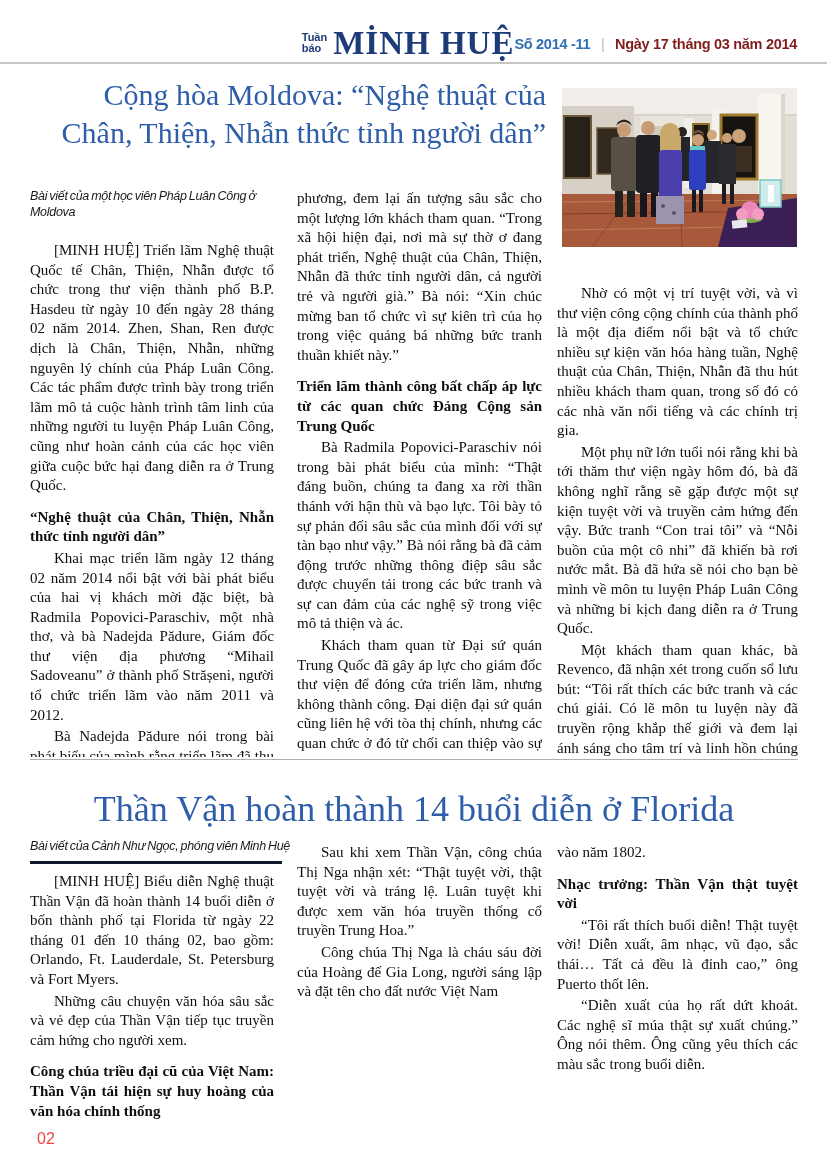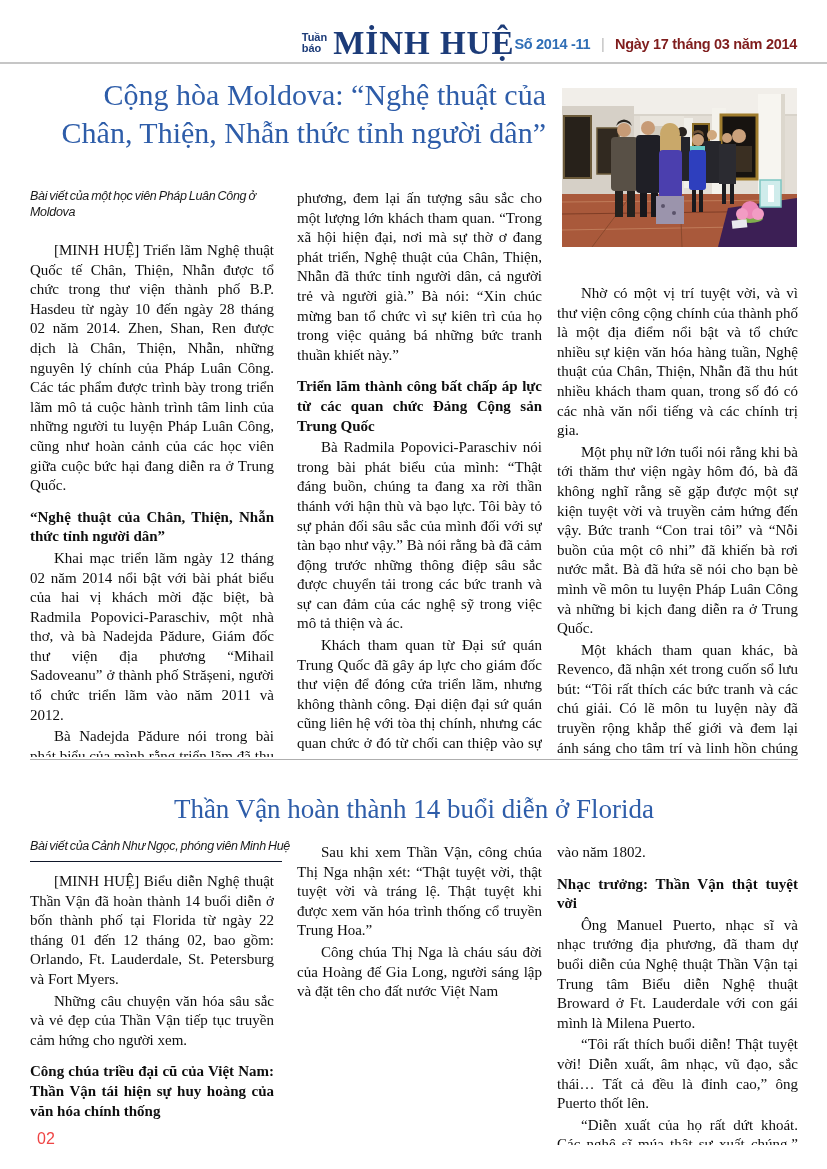--- a/index.html
+++ b/index.html
@@ -37,23 +37,23 @@
 
   .blk{margin:0 0 2px 0;text-align:justify;}
   .blk-p{text-indent:24px;}
   .blk-c{text-indent:0;}
   .blk-h{font-weight:700;margin:12px 0 2px 0;text-indent:0;}
 
   .divider{position:absolute;left:30px;right:29px;top:759px;height:1px;background:#aeaeae;}
 
   
   .a2-title{position:absolute;left:30px;top:792px;width:768px;text-align:center;
-            font-size:27px;line-height:34px;color:#2e5da9;}
+            font-size:36px;line-height:34px;color:#2e5da9;}
   .a2-byline{left:30px;top:838px;width:252px;white-space:nowrap;
-             border-bottom:1px solid #0f172a;padding-bottom:7px;}
+             border-bottom:3px solid #0f172a;padding-bottom:7px;}
   .a2-col1{left:30px;top:872px;width:244px;height:262px;}
   .a2-col2{left:297px;top:843px;width:245px;height:300px;}
   .a2-col3{left:557px;top:843px;width:241px;height:302px;}
 
   
   .page-number{position:absolute;left:37px;top:1130px;font-size:16px;color:#ef4444;
                font-family:"Liberation Sans","DejaVu Sans",sans-serif;}
 </style>
 </head>
 <body>
@@ -172,33 +172,32 @@
       <p class="blk blk-p">Một phụ nữ lớn tuổi nói rằng khi bà tới thăm thư viện ngày hôm đó, bà đã không nghĩ rằng sẽ gặp được một sự kiện tuyệt vời và truyền cảm hứng đến vậy. Bức tranh “Con trai tôi” và “Nỗi buồn của một cô nhi” đã khiến bà rơi nước mắt. Bà đã hứa sẽ nói cho bạn bè mình về môn tu luyện Pháp Luân Công và những bi kịch đang diễn ra ở Trung Quốc.</p>
       <p class="blk blk-p">Một khách tham quan khác, bà Revenco, đã nhận xét trong cuốn sổ lưu bút: “Tôi rất thích các bức tranh và các chú giải. Có lẽ môn tu luyện này đã truyền rộng khắp thế giới và đem lại ánh sáng cho tâm trí và linh hồn chúng ta”. ◇</p>
     </div>
 
   <div class="divider"></div>
 
   <h2 class="a2-title" style="margin:0;font-weight:400;">Thần Vận hoàn thành 14 buổi diễn ở Florida</h2>
   <p class="byline a2-byline" style="margin:0;">Bài viết của Cảnh Như Ngọc, phóng viên Minh Huệ</p>
 
   <div class="col a2-col1">
-      <p class="blk blk-p">[MINH HUỆ] Biểu diễn Nghệ thuật Thần Vận đã hoàn thành 14 buổi diễn ở bốn thành phố tại Florida từ ngày 22 tháng 01 đến 12 tháng 02, bao gồm: Orlando, Ft. Lauderdale, St. Petersburg và Fort Myers.</p>
+      <p class="blk blk-p">[MINH HUỆ] Biểu diễn Nghệ thuật Thần Vận đã hoàn thành 14 buổi diễn ở bốn thành phố tại Florida từ ngày 22 tháng 01 đến 10 tháng 02, bao gồm: Orlando, Ft. Lauderdale, St. Petersburg và Fort Myers.</p>
       <p class="blk blk-p">Những câu chuyện văn hóa sâu sắc và vẻ đẹp của Thần Vận tiếp tục truyền cảm hứng cho người xem.</p>
       <p class="blk blk-h">Công chúa triều đại cũ của Việt Nam: Thần Vận tái hiện sự huy hoàng của văn hóa chính thống</p>
     </div>
   <div class="col a2-col2">
-      <p class="blk blk-p">Sau khi xem Thần Vận, công chúa Thị Nga nhận xét: “Thật tuyệt vời, thật tuyệt vời và tráng lệ. Thật tuyệt khi được xem văn hóa trình thống cổ truyền Trung Hoa.”</p>
+      <p class="blk blk-p">Sau khi xem Thần Vận, công chúa Thị Nga nhận xét: “Thật tuyệt vời, thật tuyệt vời và tráng lệ. Luân tuyệt khi được xem văn hóa truyền thống cổ truyền Trung Hoa.”</p>
       <p class="blk blk-p">Công chúa Thị Nga là cháu sáu đời của Hoàng đế Gia Long, người sáng lập và đặt tên cho đất nước Việt Nam</p>
     </div>
   <div class="col a2-col3">
     <div>
         <p class="blk blk-c">vào năm 1802.</p>
         <p class="blk blk-h">Nhạc trưởng: Thần Vận thật tuyệt vời</p>
-        <p class="blk blk-p">Ông Manuel Puerto, nhạc sĩ và nhạc trưởng địa phương, đã tham dự buổi diễn của Nghệ thuật Thần Vận tại Trung tâm Biểu diễn Nghệ thuật Broward ở Ft. Lauderdale với con gái mình là Milena Puerto.</p>
         <p class="blk blk-p">“Tôi rất thích buổi diễn! Thật tuyệt vời! Diễn xuất, âm nhạc, vũ đạo, sắc thái… Tất cả đều là đỉnh cao,” ông Puerto thốt lên.</p>
         <p class="blk blk-p">“Diễn xuất của họ rất dứt khoát. Các nghệ sĩ múa thật sự xuất chúng.” Ông nói thêm. Ông cũng yêu thích các màu sắc trong buổi diễn.</p>
       </div>
 
   </div>
 
   <div class="page-number">02</div>
 
 </div>
 

